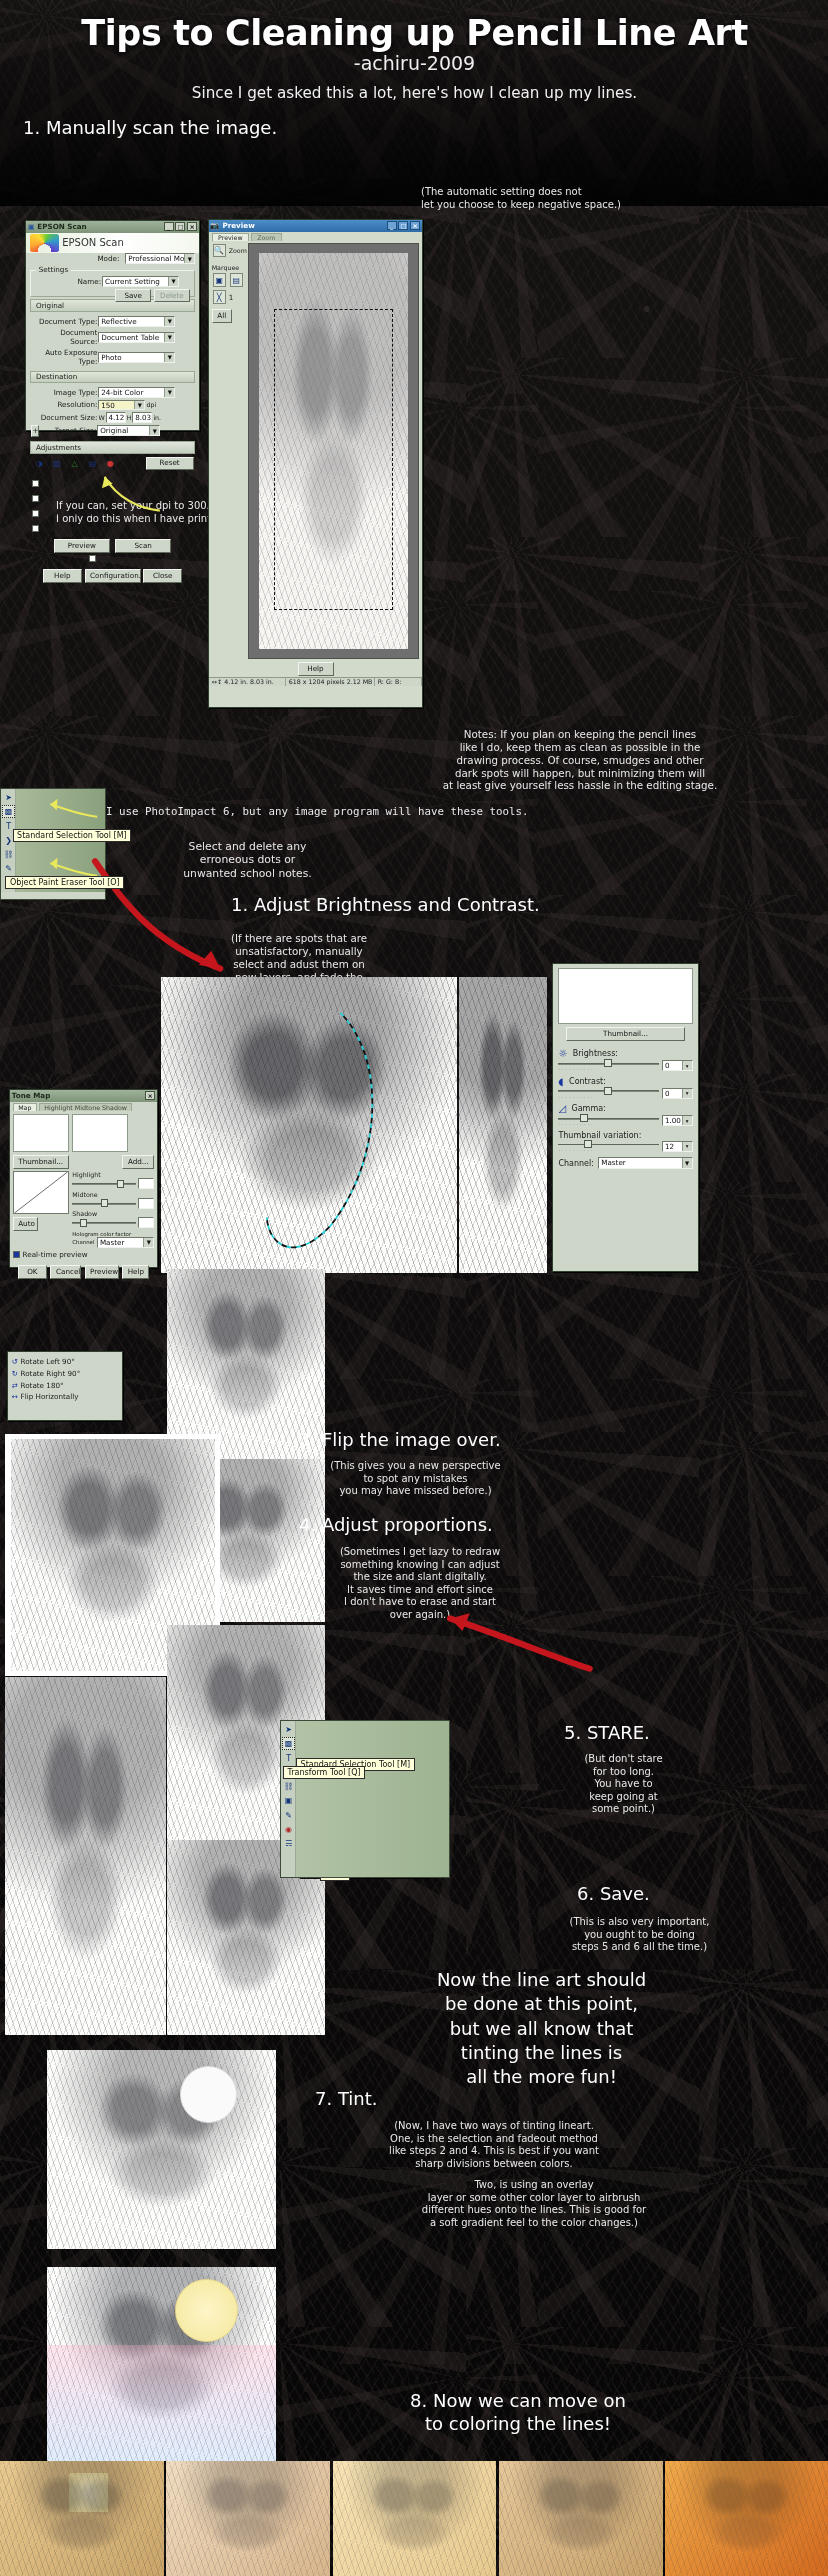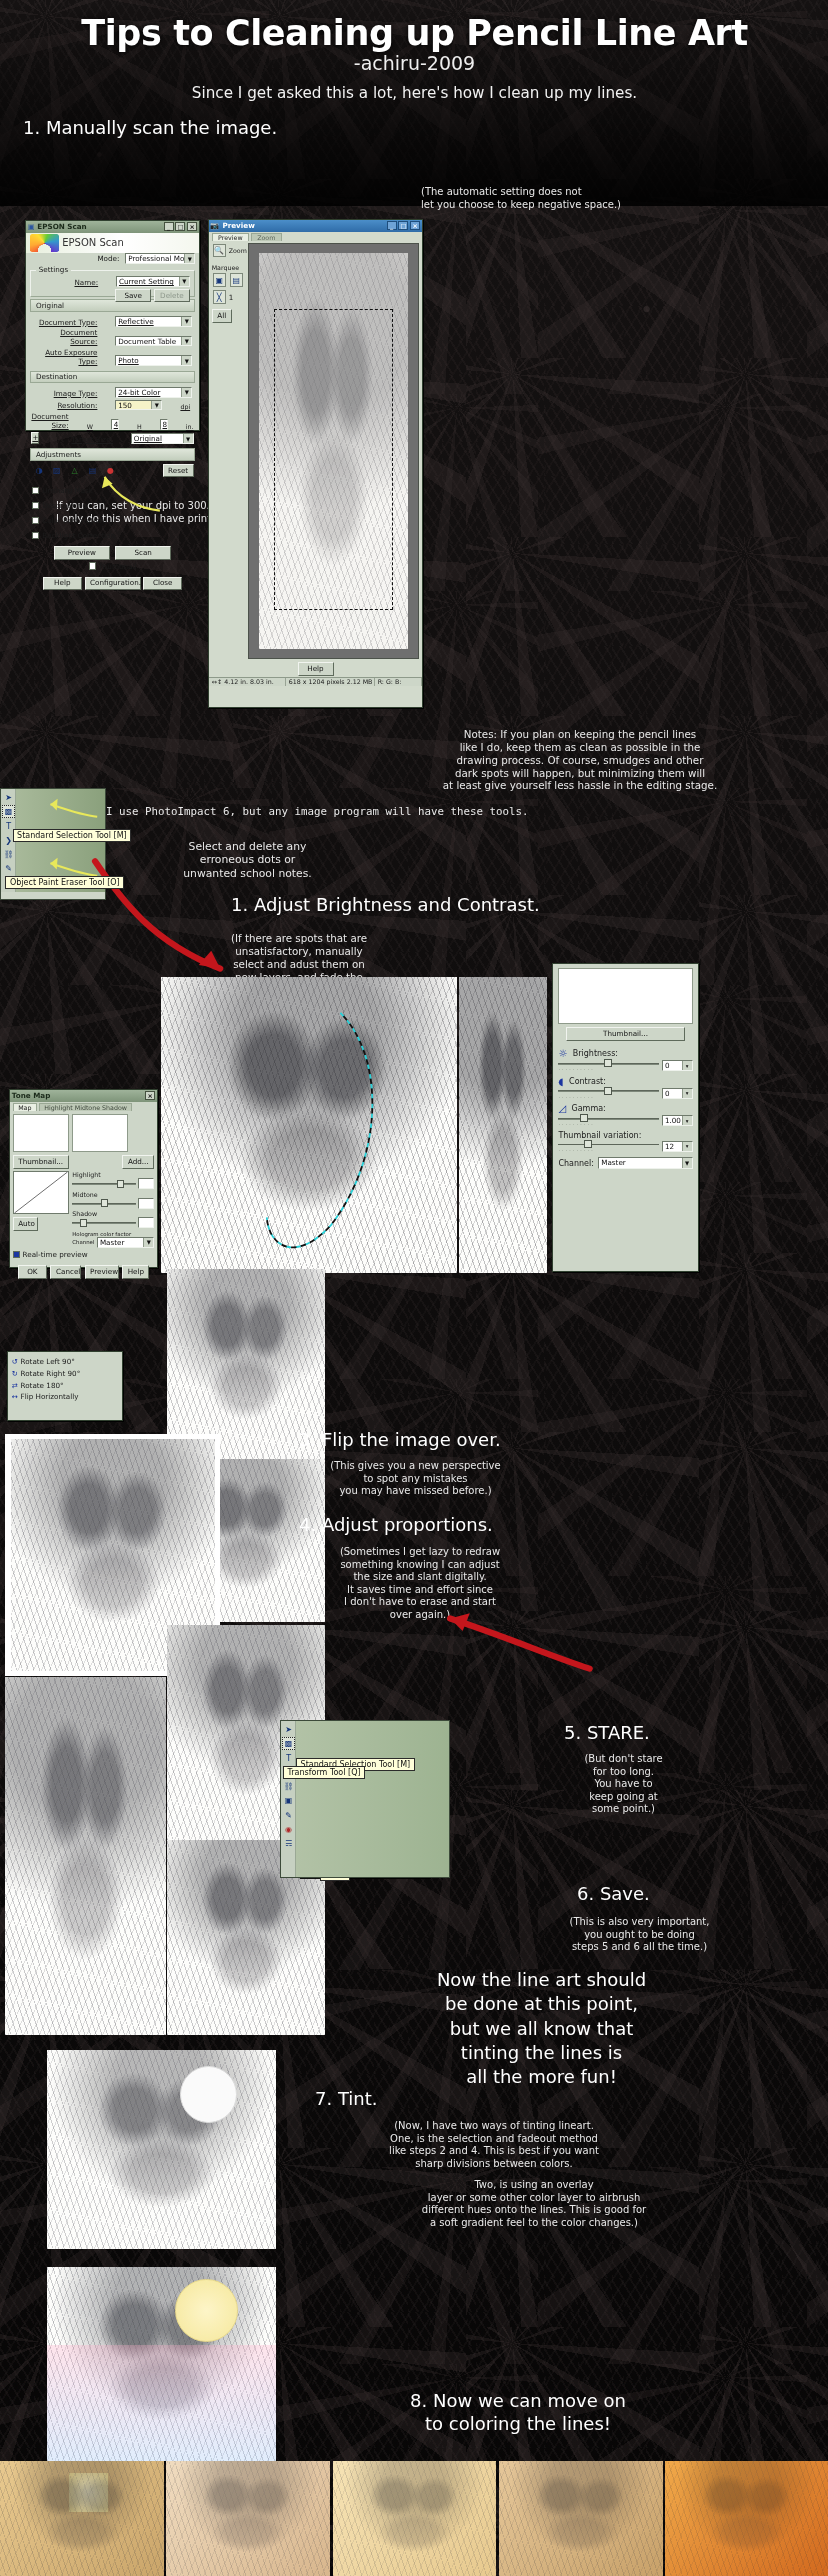--- a/index.html
+++ b/index.html
@@ -68,21 +68,21 @@
   }
   .win .tbar.blue{ background:linear-gradient(to bottom,#4b8ec9,#2f6ca8); color:#fff; }
   .tbar .sp{ margin-left:auto; display:flex; gap:1.8px; }
   .tbar .bx{ width:10px; height:9px; background:#cdd6c8; border:0.9px solid #44513f;
              font-size:6.3px; line-height:7.2px; text-align:center; color:#111; }
   .tbar.blue .bx{ background:#6ea3d6; border-color:#1e4e7d; color:#fff; }
   .win .body{ padding:3.6px; }
   .grp{ border:0.9px solid #9aa895; border-top-color:#eef2ec; border-left-color:#eef2ec;
         margin:2.7px 0; padding:3.6px 4.5px 4.5px; position:relative; }
   .grp > .cap{ position:absolute; top:-5.4px; left:5.4px; background:#cdd6c8; padding:0 2.7px; font-size:7.2px; }
-  .row{ display:flex; align-items:flex-end; gap:18px; margin:1.8px 0; font-size:7.2px;text-decoration:underline; }
+  .row{ display:flex; align-items:center; gap:1px; margin:1.8px 0; font-size:7.2px; }
   .row .lbl{ width:66px; text-align:right; }
   .inp{ background:#fff; border:0.9px solid #6f7a6c; border-right-color:#eef2ec; border-bottom-color:#eef2ec;
         height:10.8px; font-size:7.2px; padding:0 1.8px; line-height:10px; color:#111; overflow:hidden; white-space:nowrap; }
   .sel{ position:relative; }
   .sel .arw{ position:absolute; right:0; top:0; width:10px; height:100%; background:#cdd6c8;
              border-left:0.9px solid #8e9a8a; display:flex; align-items:center; justify-content:center; font-size:5.4px; }
   .btn{ background:#cdd6c8; border:0.9px solid #5e6a5b; border-top-color:#f1f4ef; border-left-color:#f1f4ef;
         font-size:7.2px; padding:0.9px 4.5px; text-align:center; color:#151515; line-height:10px; }
   .btn.dis{ color:#8e988c; }
   .hdrband{ background:linear-gradient(to bottom,#dfe6da,#c3ceBD); border:0.9px solid #9aa895;
@@ -230,21 +230,21 @@
         </div>
     </div>
 
     <div class="hdrband">Adjustments</div>
     <div style="display:flex; align-items:center; gap:2.7px; padding:1.8px;">
       <span class="tool">◑</span>
       <span class="tool">▨</span>
       <span class="tool" style="color:#2a7d2a;">△</span>
       <span class="tool">▤</span>
       <span class="tool" style="color:#cc3333;">●</span>
-      <span class="btn" style="margin-left:auto; width:31px;">Reset</span>
+      <span class="btn" style="margin-left:auto; width:48px;">Reset</span>
     </div>
     <div style="padding:0 2.7px;">
       <div class="chk">
           <span class="box"></span>
         <span>Unsharp Mask</span>
         </div>
       <div class="chk">
           <span class="box"></span>
         <span>Descreening</span>
         </div>

